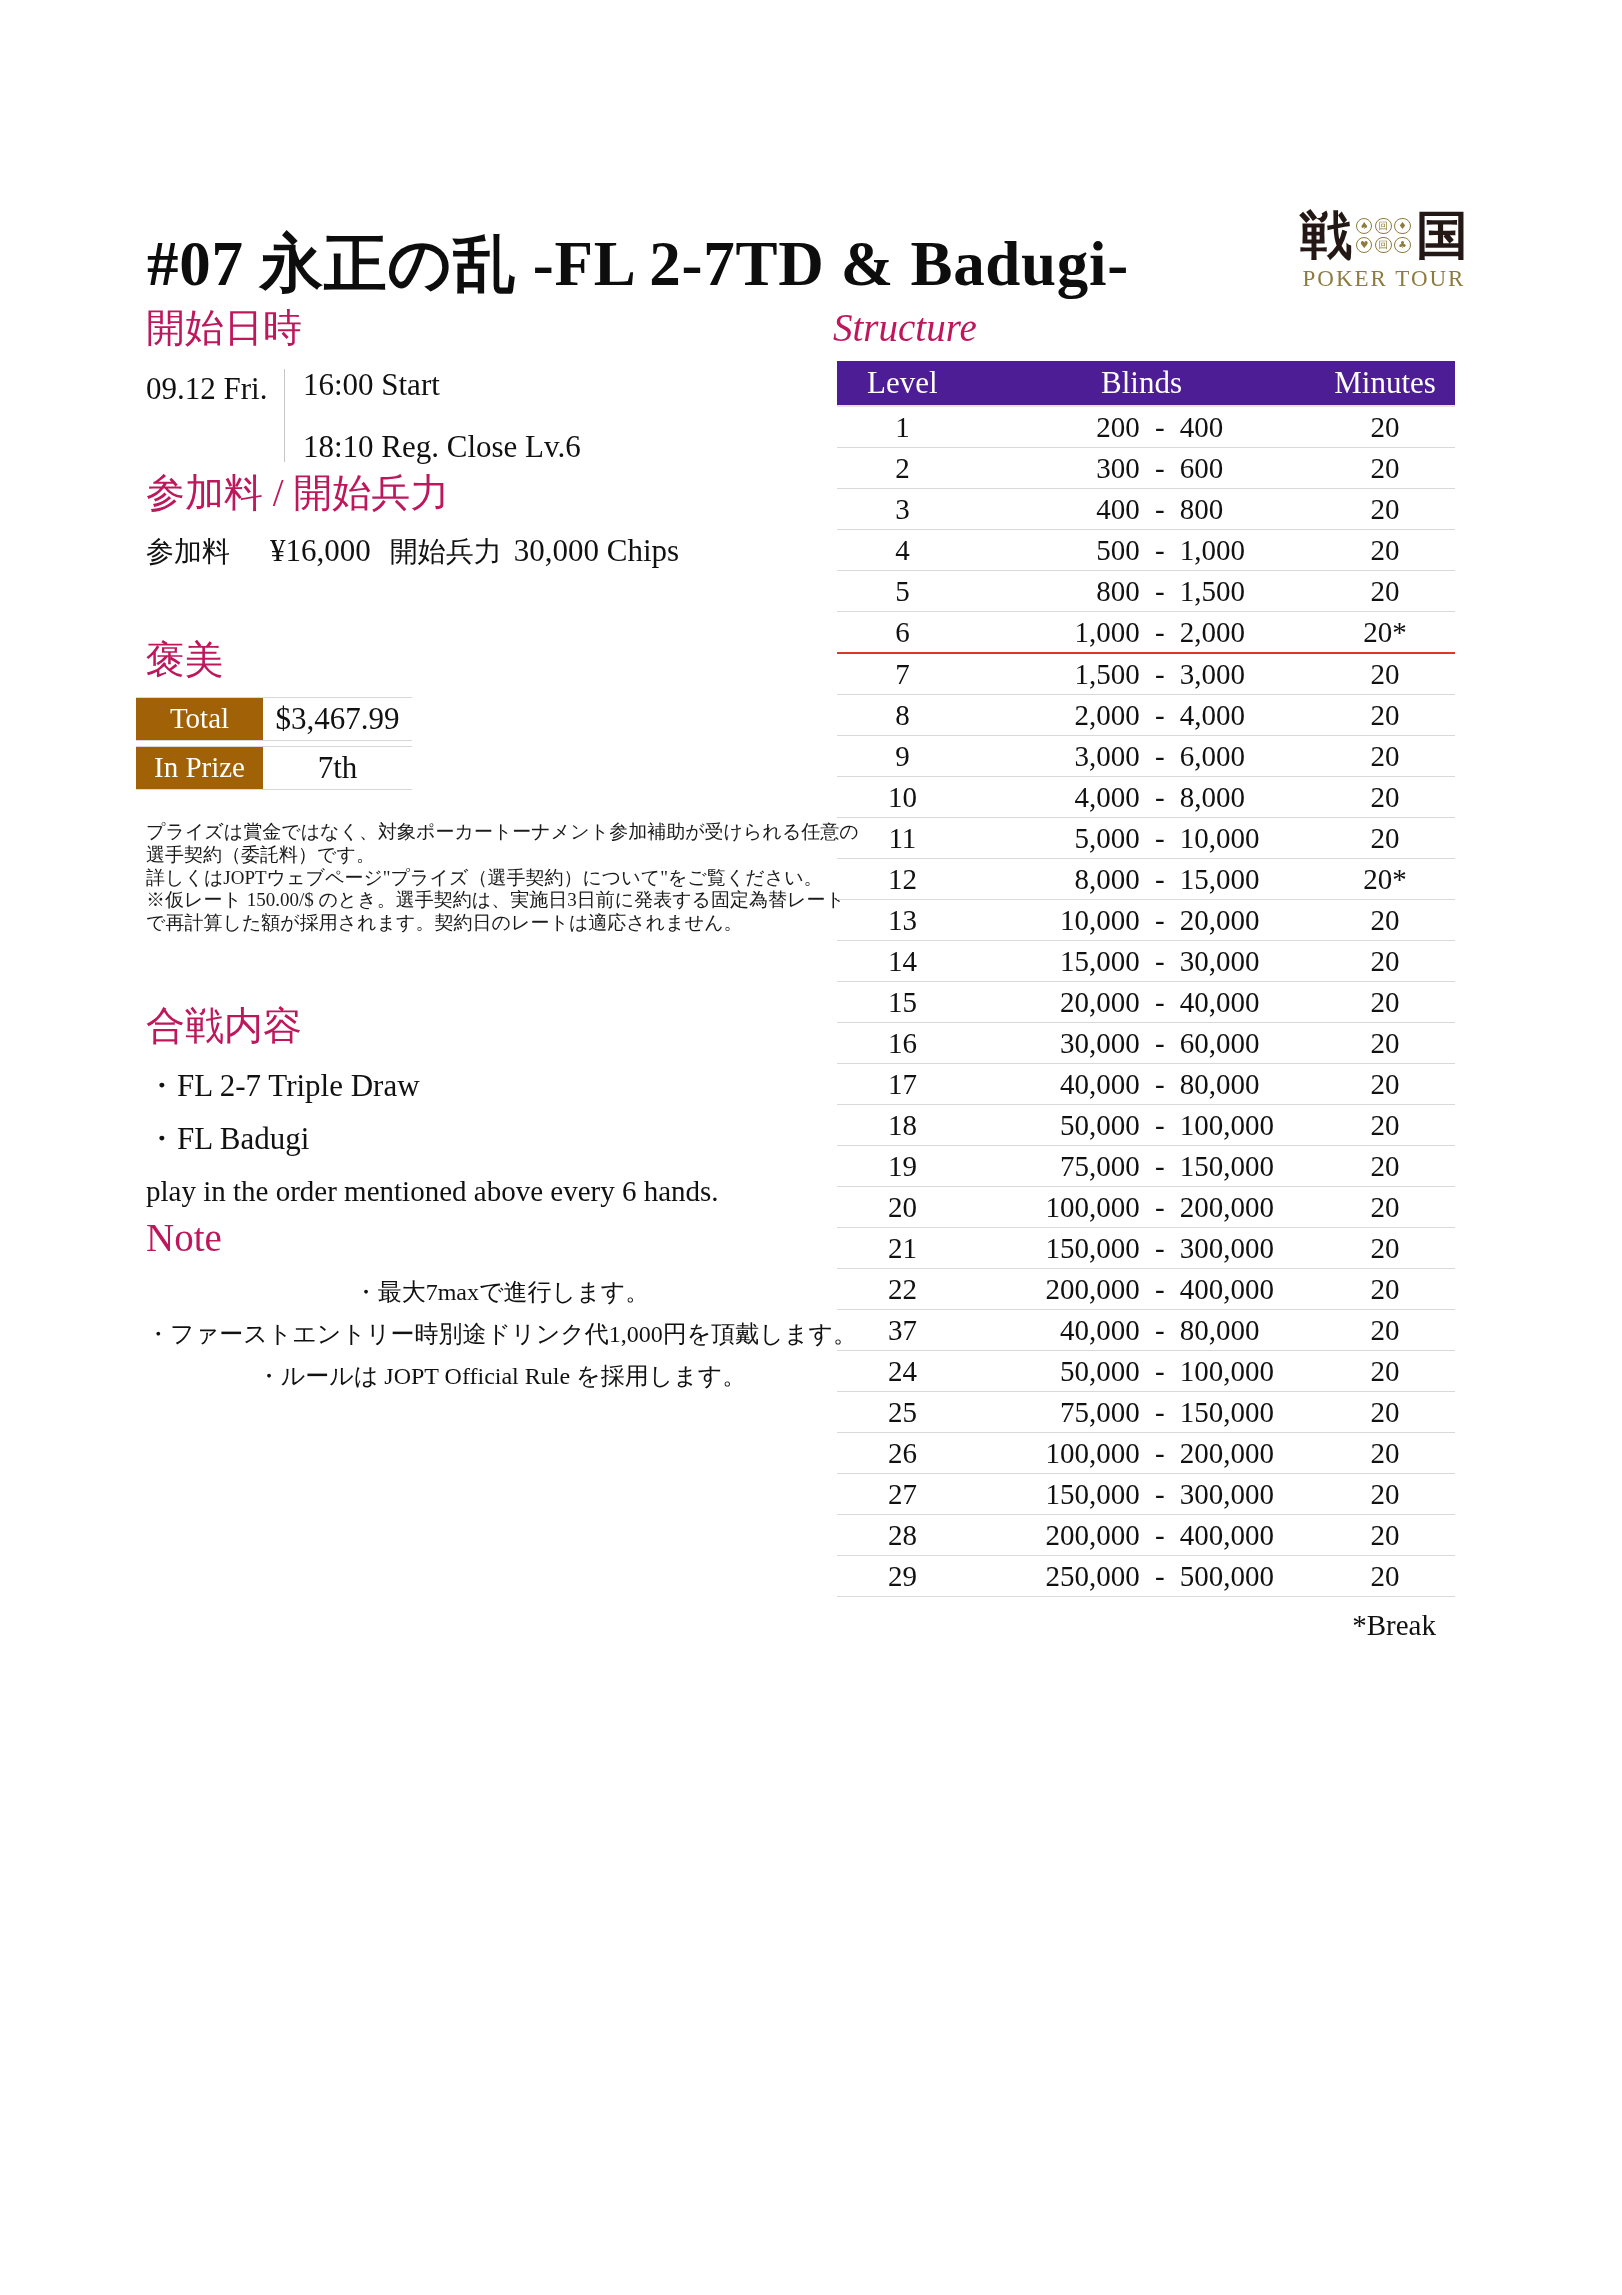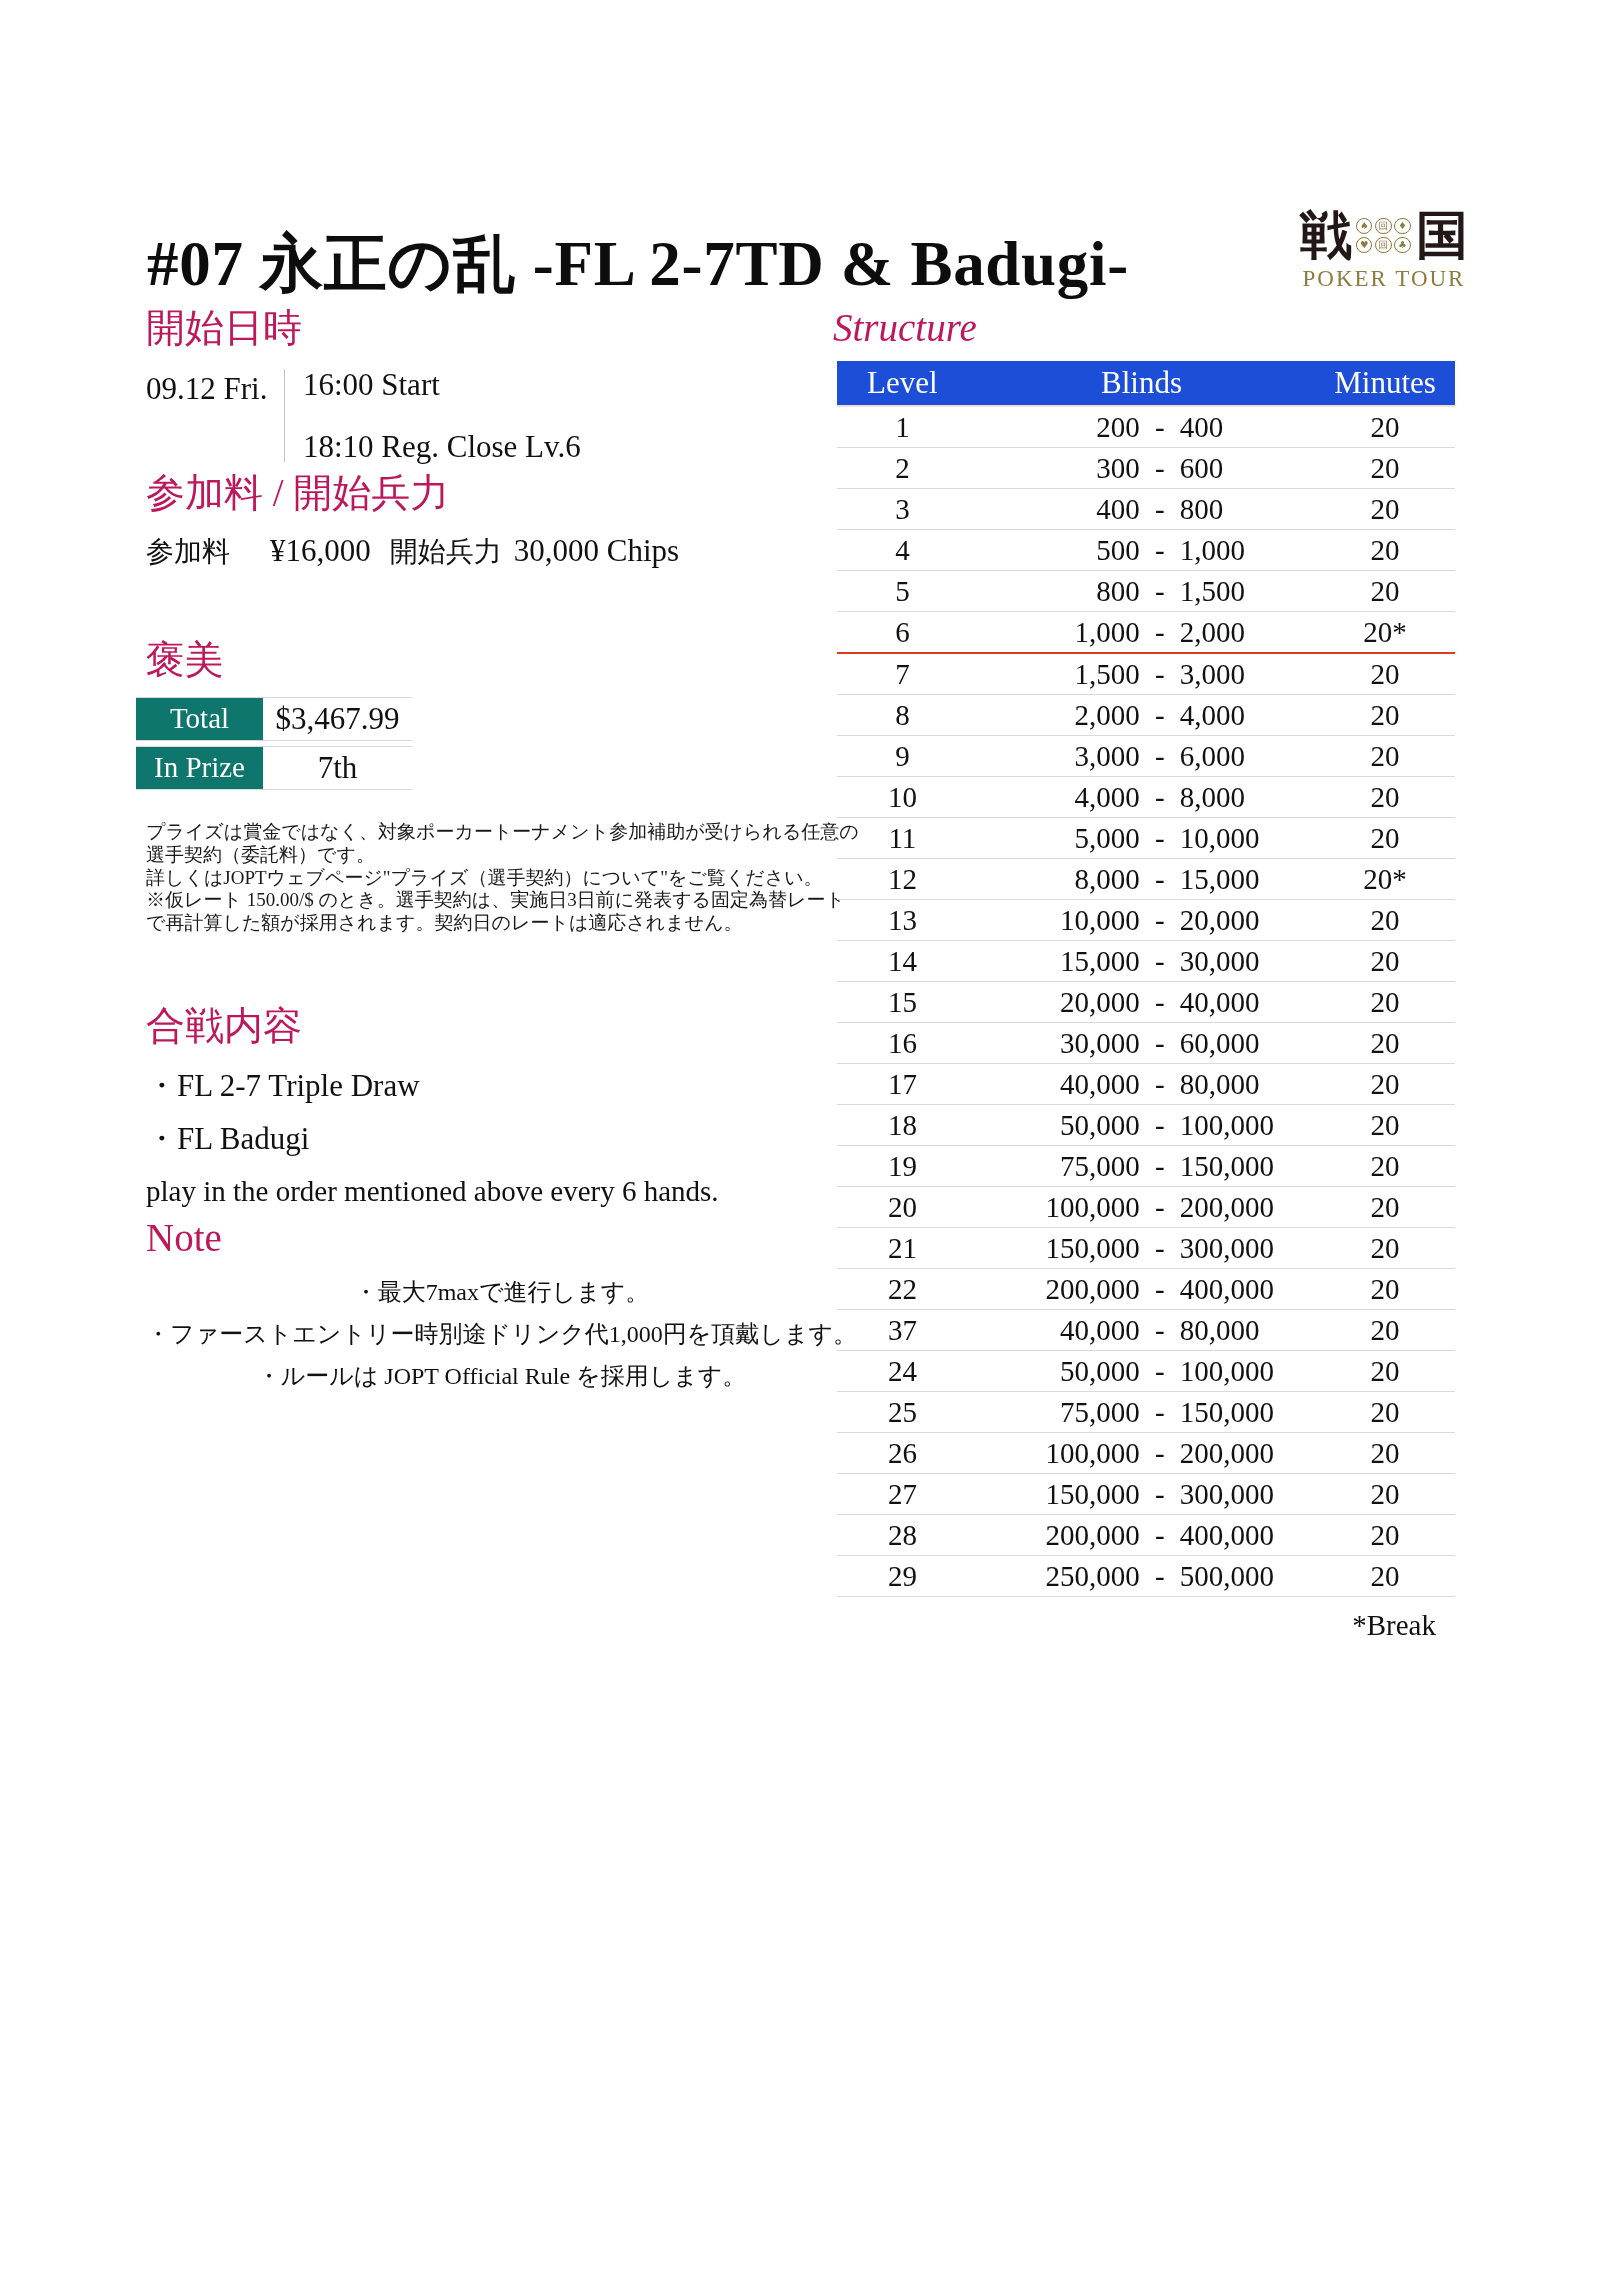--- a/index.html
+++ b/index.html
@@ -50,21 +50,21 @@
   .entry-value{font-size:31px;white-space:nowrap;}
   
   .sec-prize{position:absolute;left:136px;top:639px;}
   .sec-prize .sec-heading{margin-left:9.5px;}
   .prize-table{margin-top:15px;display:flex;flex-direction:column;gap:4.8px;}
   .prize-row{
     display:flex;align-items:stretch;
     border-top:1.4px solid #d8d8d8;border-bottom:1.4px solid #d8d8d8;
   }
   .prize-label{
-    width:127px;height:42px;background:#0f766e;color:#ffffff;
+    width:127px;height:42px;background:#a16207;color:#ffffff;
     display:flex;align-items:center;justify-content:center;
     font-size:29px;white-space:nowrap;
   }
   .prize-value{
     width:149px;height:42px;display:flex;align-items:center;justify-content:center;
     font-size:31px;white-space:nowrap;
   }
   .prize-note{
     position:absolute;left:146px;top:821px;width:682px;
     font-size:19px;line-height:1.2;color:#1a1a1a;
@@ -76,21 +76,21 @@
   .contents-item{font-size:31px;line-height:1;white-space:nowrap;}
   .contents-footer{margin-top:23px;font-size:29px;line-height:1;white-space:nowrap;}
   
   .sec-note{position:absolute;left:146px;top:1217px;}
   .note-items{margin-top:16.4px;display:flex;flex-direction:column;gap:9.5px;text-align:center;}
   .note-item{font-size:24px;line-height:1.35;white-space:nowrap;}
   
   .structure-heading{position:absolute;left:833px;top:307px;font-style:italic;}
   .s-table{position:absolute;left:837px;top:361px;width:618px;}
   .s-header{
-    display:flex;align-items:center;height:44px;background:#1d4ed8;color:#ffffff;
+    display:flex;align-items:center;height:44px;background:#4c1d95;color:#ffffff;
     font-size:31px;border-bottom:2px solid #f3ddd8;
   }
   .col-level{width:131px;text-align:center;}
   .col-blinds{width:348px;text-align:center;}
   .col-minutes{width:140px;text-align:center;}
   .s-row{
     display:flex;align-items:center;height:40px;
     border-bottom:1.4px solid #d9d9d9;font-size:29px;
   }
   .s-row.reg-close{border-bottom:2.7px solid #d93a28;}

